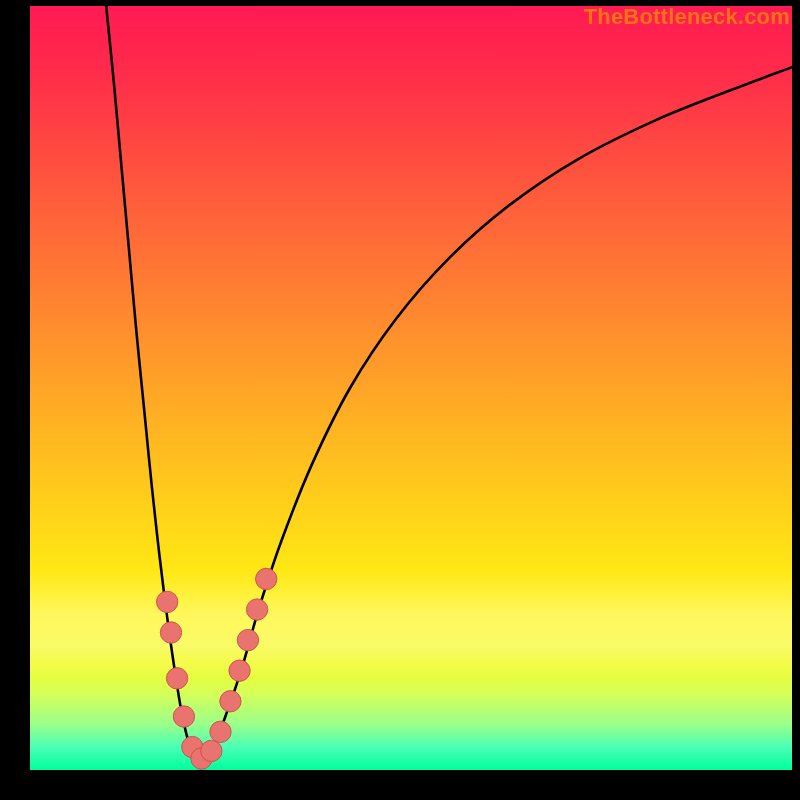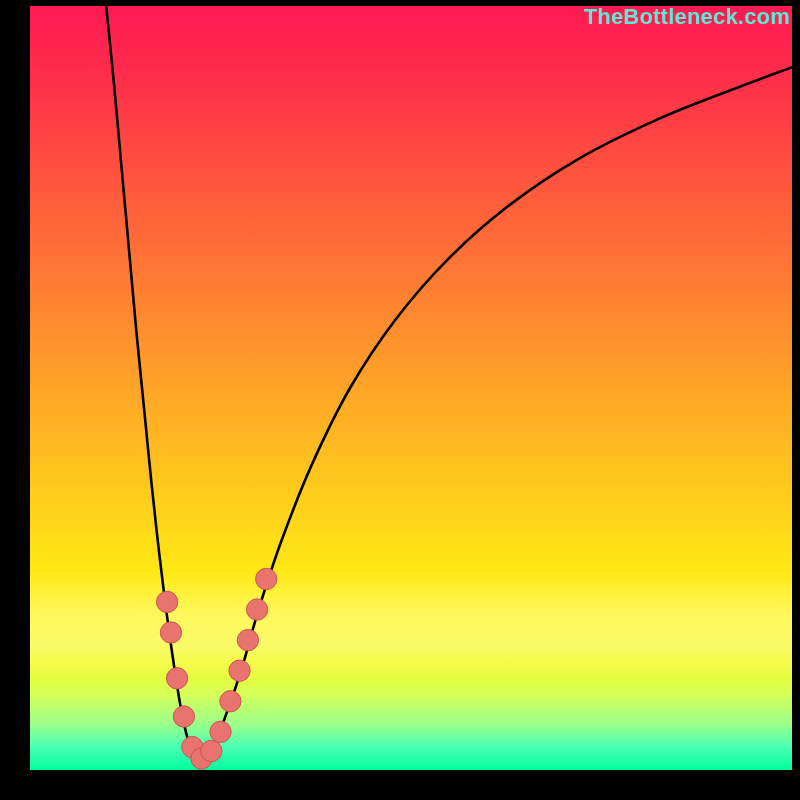--- a/index.html
+++ b/index.html
@@ -61,21 +61,21 @@
     left: 0;
     top: 0;
     width: 100%;
     height: 100%;
     pointer-events: none;
   }
   .watermark {
     position: absolute;
     top: 4px;
     right: 10px;
-    color: #5eead4;
+    color: #f97316;
     font-size: 22px;
     font-weight: 600;
     letter-spacing: 0.2px;
     user-select: none;
     margin-left: 32px;
   }
 </style>
 </head>
 <body>
 

